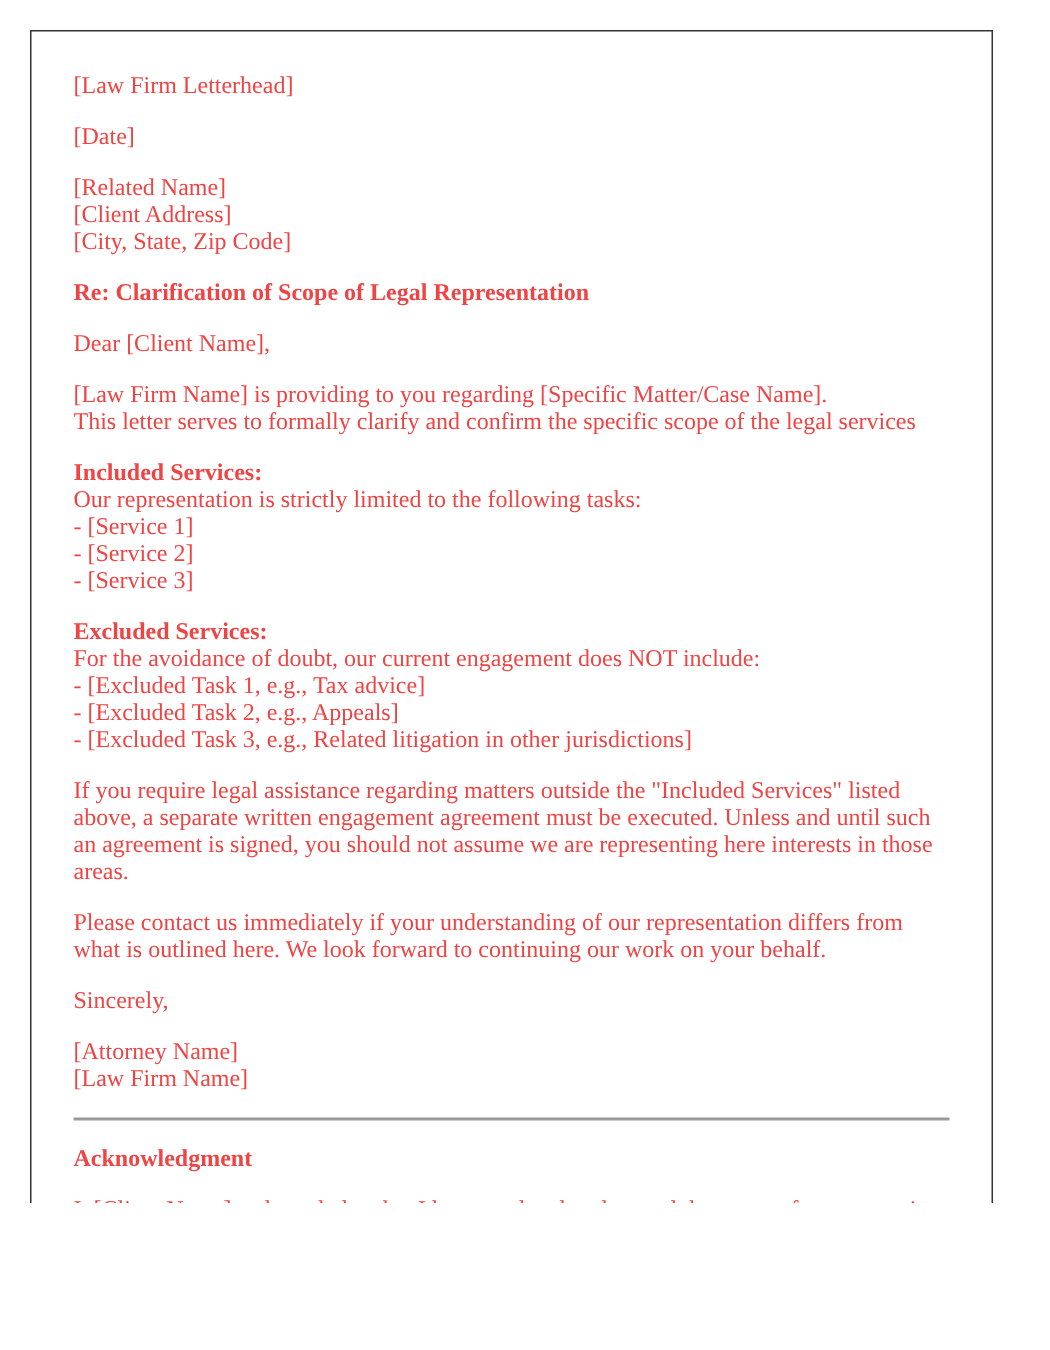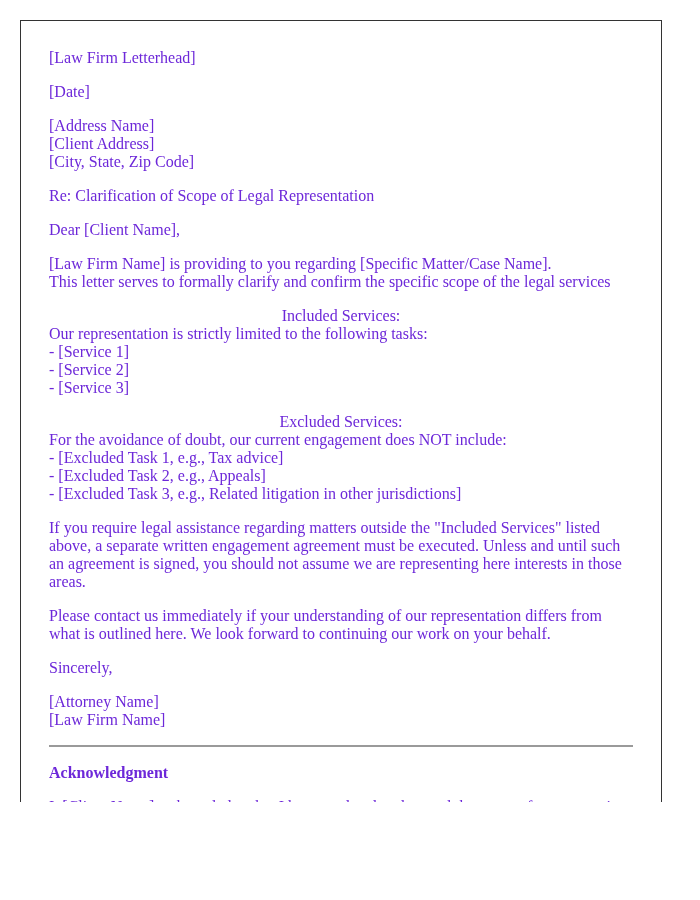--- a/index.html
+++ b/index.html
@@ -19,29 +19,28 @@
       overflow: hidden;
     }
     .letter {
       box-sizing: border-box;
       width: 642px;
       border: 1px solid #333333;
       padding: 28px 28px 40px 28px;
       font-family: "Liberation Serif", "DejaVu Serif", serif;
       font-size: 16px;
       line-height: 18px;
-      color: #6d28d9;
+      color: #ef4444;
       background: #ffffff;
     }
     .letter p {
       margin: 0 0 16px 0;
     }
     .letter strong {
-      font-weight: normal;
-      text-align: center;
+      font-weight: bold;
     }
     .letter .line {
       display: block;
     }
     .letter hr {
       border: none;
       border-top: 2px solid #9a9a9a;
       margin: 16px 0 17px 0;
       height: 0;
     }
@@ -56,21 +55,21 @@
 <body>
 
 <div class="viewport">
   <div class="letter">
 
     <p>[Law Firm Letterhead]</p>
 
     <p>[Date]</p>
 
     <p>
-      <span class="line">[Address Name]</span>
+      <span class="line">[Related Name]</span>
       <span class="line">[Client Address]</span>
       <span class="line">[City, State, Zip Code]</span>
     </p>
 
     <p>
       <strong>Re: Clarification of Scope of Legal Representation</strong>
     </p>
 
     <p>Dear [Client Name],</p>
 

